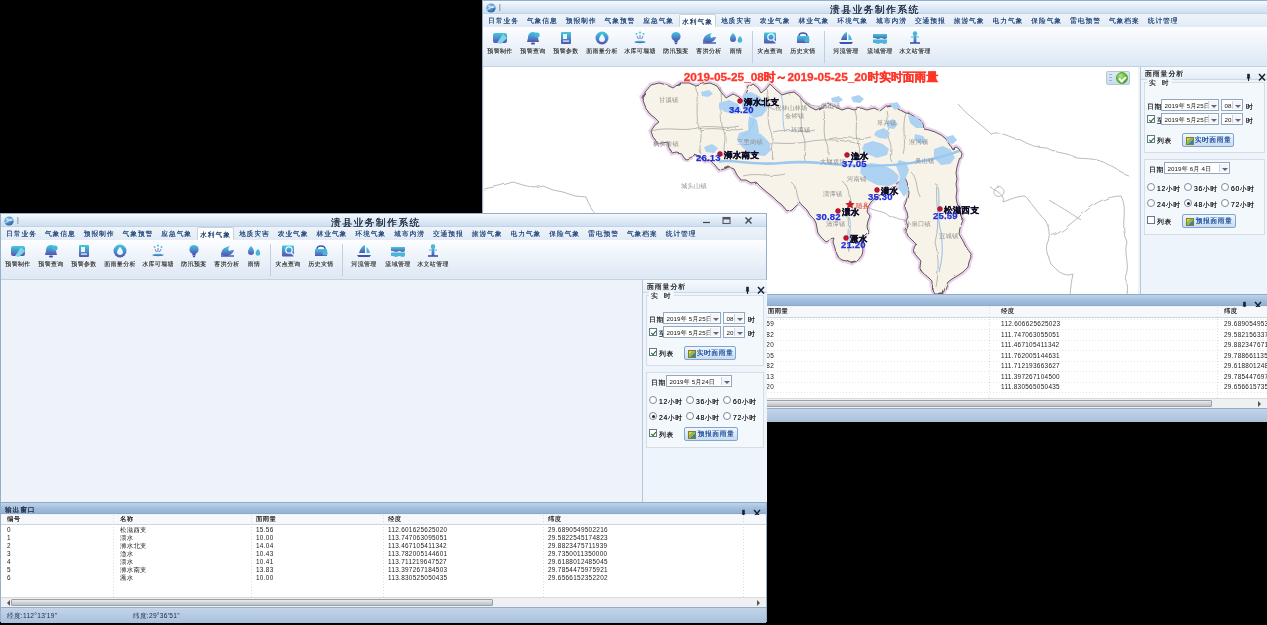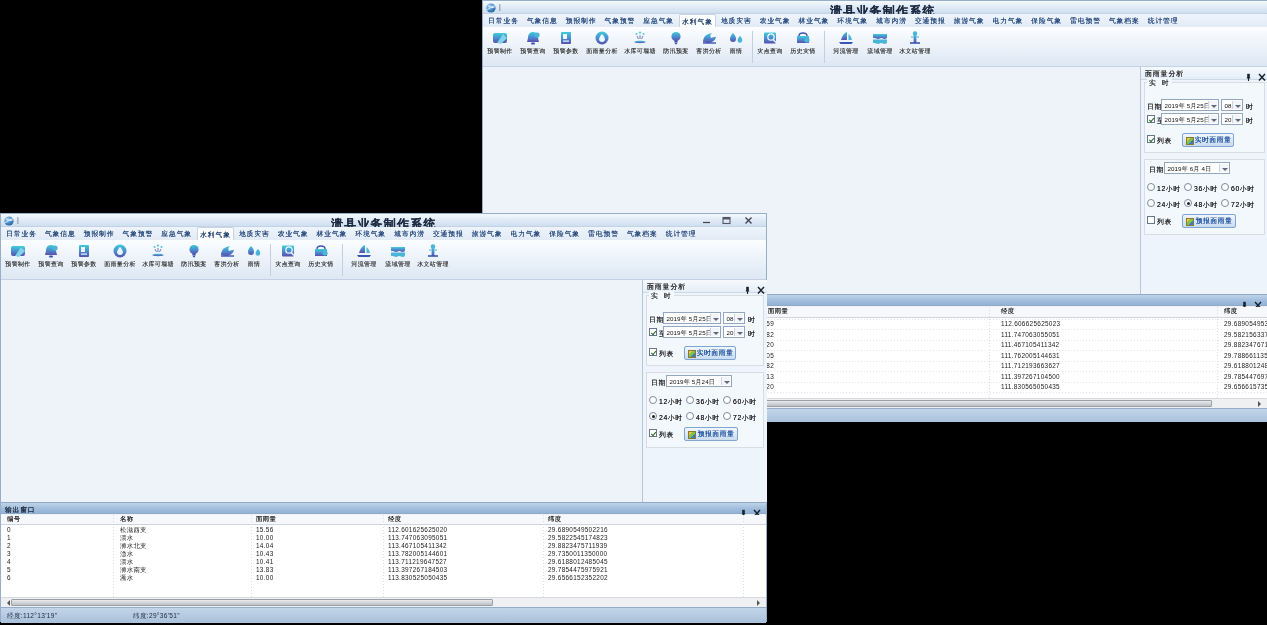--- a/index.html
+++ b/index.html
@@ -1,18 +1,18 @@
 <!DOCTYPE html>
 <html><head><meta charset="utf-8"><style>html,body{margin:0;padding:0;width:1267px;height:625px;background:#000;overflow:hidden;
  font-family:"Liberation Sans",sans-serif;}
 *{box-sizing:border-box;}
 .win{position:absolute;background:#eef3fa;border:1px solid #96aec8;}
 .tbar{position:absolute;left:0;right:0;top:0;height:13px;
  background:linear-gradient(#f4f9fe,#dce8f5 60%,#cfdff0);border-bottom:1px solid #c3d2e4;}
-.tbar .ttl{position:absolute;top:2px;font-size:12px;color:#1c2c44;letter-spacing:1.2px;white-space:nowrap;text-shadow:0 0 .4px #223;font-weight:bold;}
+.tbar .ttl{position:absolute;top:2px;font-size:10px;color:#1c2c44;letter-spacing:1.2px;white-space:nowrap;text-shadow:0 0 .4px #223;}
 .tabs{position:absolute;left:0;right:0;top:13px;height:13px;background:linear-gradient(#eef4fb,#e2ebf6);}
 .tab{position:absolute;top:0;height:13px;line-height:13px;width:37px;text-align:center;
  font-size:6.8px;color:#27497c;letter-spacing:0.9px;white-space:nowrap;text-shadow:0 0 .4px #27497c;}
 .tab.sel{background:#fdfefe;border:1px solid #c8d4e2;border-bottom:none;border-radius:2px 2px 0 0;color:#1b3a66;}
 .tools{position:absolute;left:0;right:0;top:26px;height:40px;
  background:linear-gradient(#fcfdff,#eaf1f9 55%,#dde8f4);border-bottom:1px solid #c2d1e3;}
 .tb{position:absolute;top:3px;width:46px;height:36px;text-align:center;}
 .tb svg{display:block;margin:0 auto;}
 .tb .lb{display:block;margin-top:1px;font-size:6.2px;color:#333;letter-spacing:0.4px;white-space:nowrap;
  text-shadow:0 0 .4px #555;transform:scale(.96);}
@@ -323,20 +323,37 @@
           <rect x="8.6" y="4" width="2.8" height="9" fill="url(#tg)"></rect>
           <circle cx="10" cy="3.4" r="2.2" fill="#49b6d8"></circle>
           <path d="M5 13h10" stroke="#3a55b0" stroke-width="1.6"></path>
           <path d="M6 7h2.5M11.5 7H14" stroke="#49b6d8" stroke-width="1.2"></path>
         </svg>
         <span class="lb">水文站管理</span>
       </div>
       <div class="tsep" style="left:269px;top:4px;height:32px"></div>
       <div class="tsep" style="left:341px;top:4px;height:32px"></div>
     </div>
+    <div class="mapbox" style="left:1px;top:66px;width:654px;height:227px">
+      <svg width="654" height="227" viewBox="-7 275 654 227">
+        <use href="#bmap"></use>
+        <text x="320" y="289" class="mtitle t1" text-anchor="middle">2019-05-25_08时～2019-05-25_20时实时面雨量</text>
+        <text x="238" y="321" class="mval">34.20</text>
+        <text x="205" y="369" class="mval">26.13</text>
+        <text x="351" y="375" class="mval">37.05</text>
+        <text x="377" y="408" class="mval">35.30</text>
+        <text x="325" y="428" class="mval">30.82</text>
+        <text x="350" y="456" class="mval">21.20</text>
+        <text x="442" y="427" class="mval">25.59</text>
+      </svg>
+      <div class="greenbtn" style="right:8px;top:4px">
+        <b></b>
+        <i></i>
+      </div>
+    </div>
     <div class="rpanel" style="left:657px;top:66px;width:128px;height:227px">
       <div class="rphdr">
         <span class="t">面雨量分析</span>
         <span class="pinx" style="right:1px"><svg width="22" height="9" viewBox="0 0 22 9">
             <path d="M3.5 1v4M1.8 5h3.4M3.5 5v3" stroke="#1a2430" stroke-width="1.1"></path>
             <rect x="2.2" y="0.8" width="2.6" height="4.2" fill="#1a2430"></rect>
             <path d="M14 1l6 6.5M20 1l-6 6.5" stroke="#1a2430" stroke-width="1.5"></path>
           </svg></span>
       </div>
       <div class="gbox" style="top:15px;height:71px"></div>

